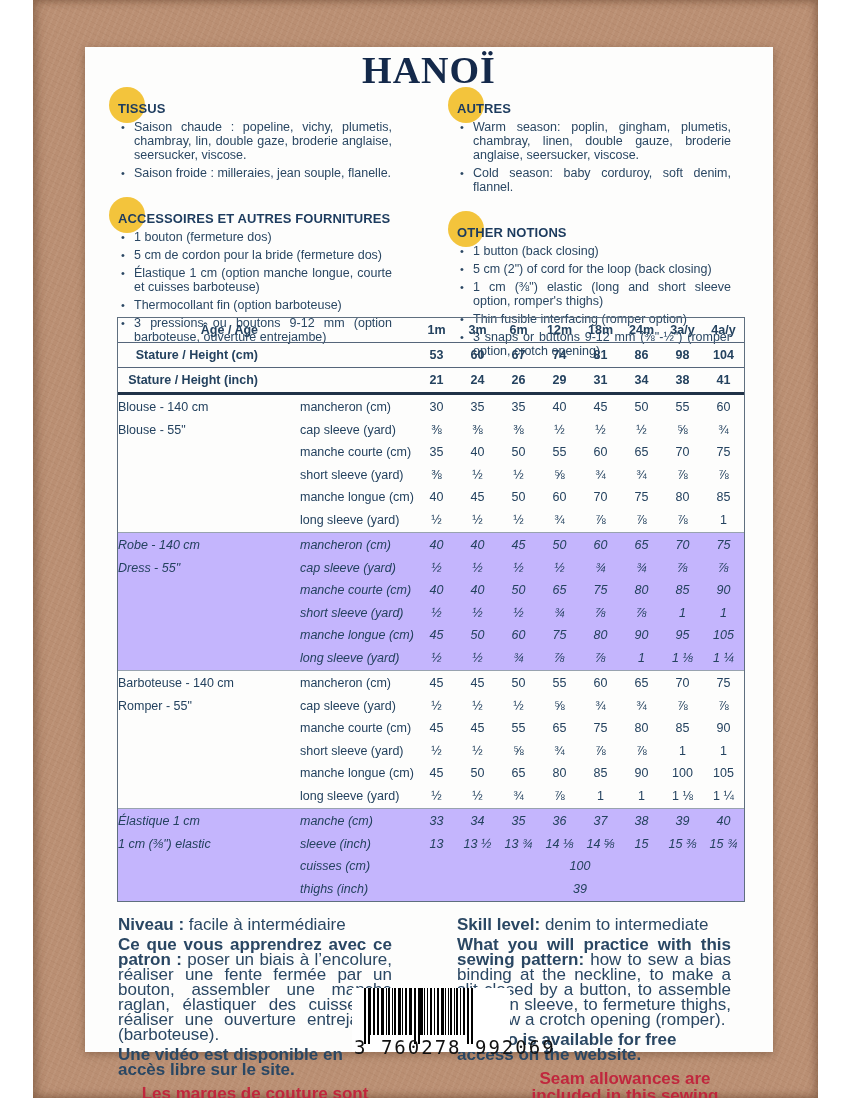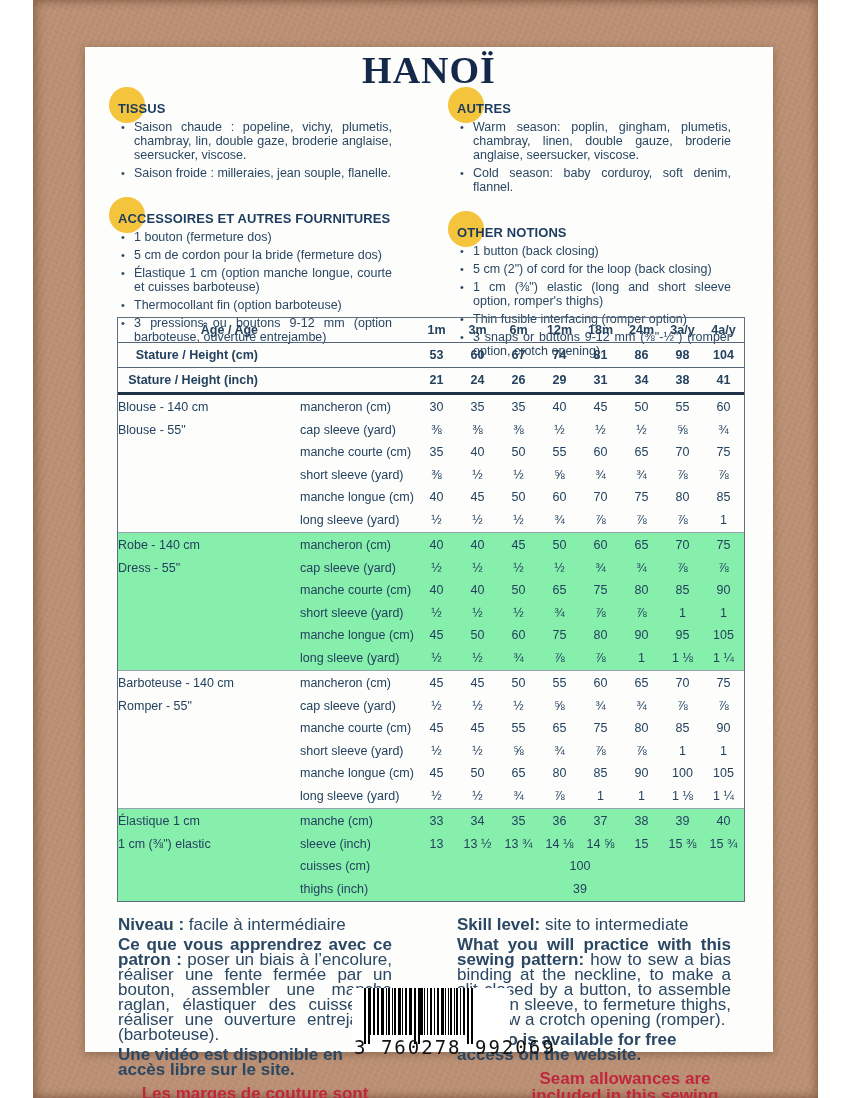--- a/index.html
+++ b/index.html
@@ -53,21 +53,21 @@
     position:absolute;left:32px;top:270px;width:628px;
     border:1px solid #5f6f7f;box-sizing:border-box;font-size:12.5px;color:#24425f;
   }
   .t-row{display:grid;grid-template-columns:180px 118px repeat(8,1fr);align-items:center;}
   .t-row-h{height:24px;font-weight:bold;border-bottom:1px solid #55657a;}
   .t-row-h:last-of-type{border-bottom:0;}
   .hdr-label{grid-column:1 / span 2;text-align:right;padding-right:158px;white-space:nowrap;}
   .t-head{border-bottom:3px solid #203247;}
   .t-section{padding:1px 0;}
   .t-section + .t-section{border-top:1px solid #98a3af;}
-  .t-section.shaded{background:#86efac;}
+  .t-section.shaded{background:#c4b5fd;font-style:italic;}
   .t-body-row{height:22.5px;}
   .grp{ text-align:left;padding-right:10px;white-space:nowrap;}
   .rlbl{text-align:left;padding-left:2px;white-space:nowrap;}
   .val{text-align:center;white-space:nowrap;}
   .val-span{grid-column:3 / span 8;text-align:center;}
   
   .foot{position:absolute;width:274px;font-size:17px;line-height:15px;margin-top:27px;}
   .foot-fr{left:33px;top:843px;}
   .foot-en{left:372px;top:843px;}
   .foot p{margin:0 0 5px 0;text-align:justify;}
@@ -442,21 +442,21 @@
     </div>
 
   <div class="foot foot-fr">
     <p><b>Niveau :</b><span> facile à intermédiaire</span></p>
     <p><b>Ce que vous apprendrez avec ce patron :</b><span> poser un biais à l’encolure, réaliser une fente fermée par un bouton, assembler une manche raglan, élastiquer des cuisses et réaliser une ouverture entrejambe (barboteuse).</span></p>
     <p class="boldline">Une vidéo est disponible en accès libre sur le site.</p>
     <div class="seam seam-fr">Les marges de couture sont incluses dans le patron.</div>
   </div>
 
   <div class="foot foot-en">
-    <p><b>Skill level:</b><span> site to intermediate</span></p>
+    <p><b>Skill level:</b><span> denim to intermediate</span></p>
     <p><b>What you will practice with this sewing pattern:</b><span> how to sew a bias binding at the neckline, to make a slit closed by a button, to assemble a raglan sleeve, to fermeture thighs, and sew a crotch opening (romper).</span></p>
     <p class="boldline">A video is available for free access on the website.</p>
     <div class="seam seam-en">Seam allowances are included in this sewing pattern.</div>
   </div>
 
   <div class="barcode">
     <div class="bars" id="barcode-bars">
         <div class="b tall" style="width: 2px;"></div>
         <div class="s" style="width: 2px;"></div>
         <div class="b tall" style="width: 2px;"></div>

